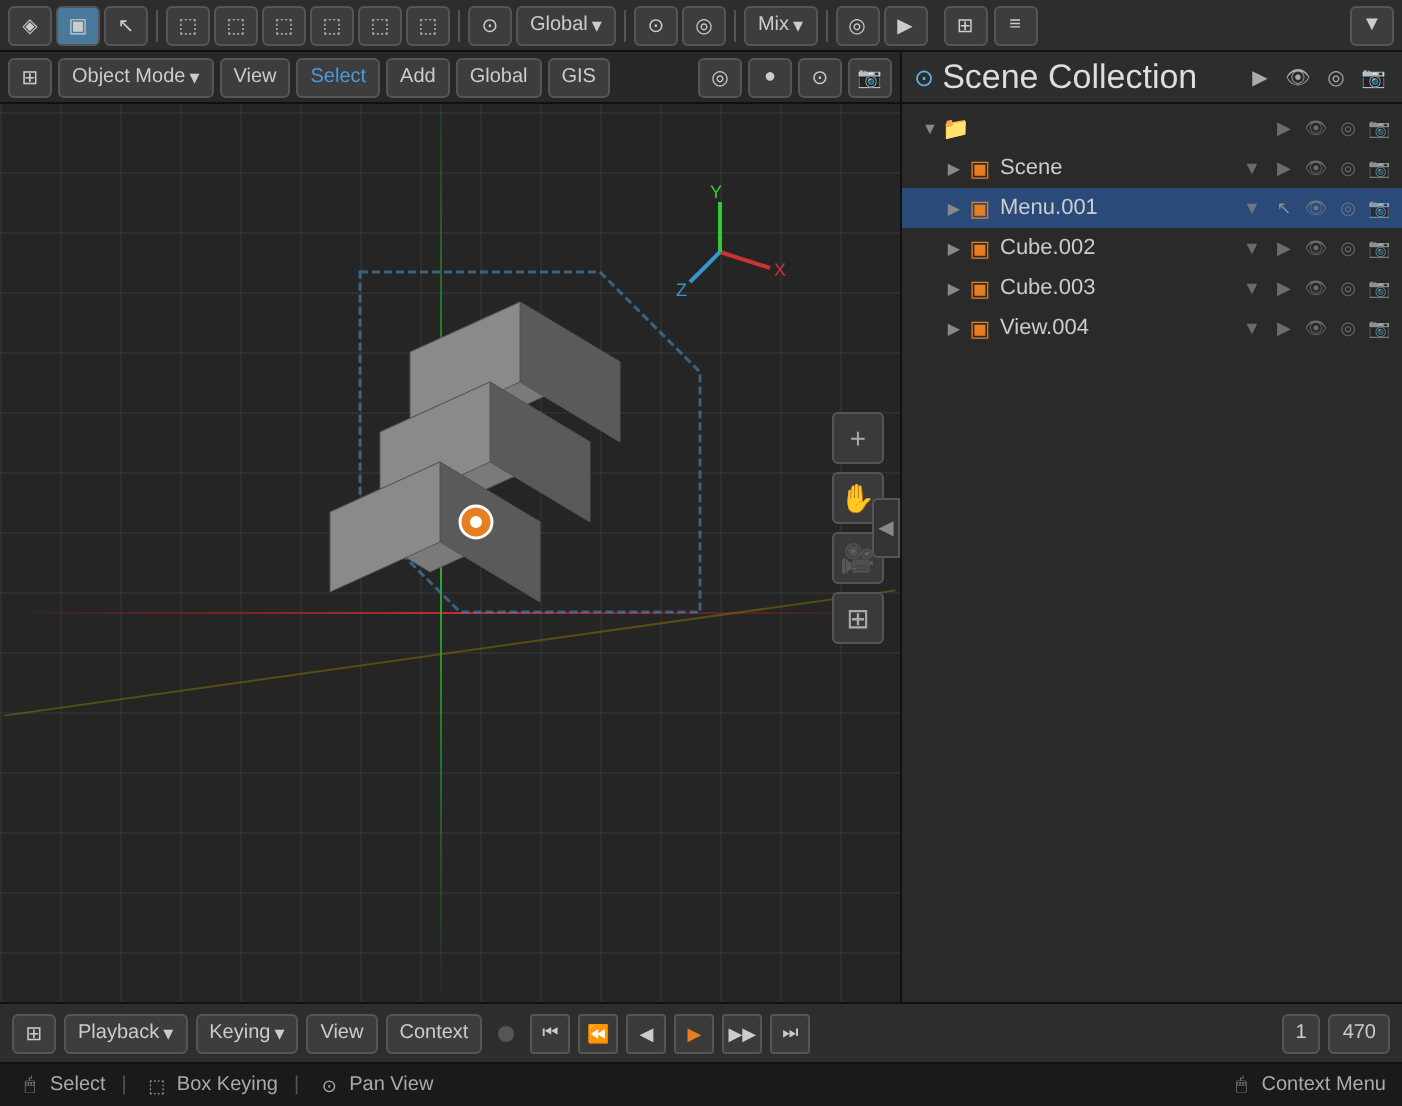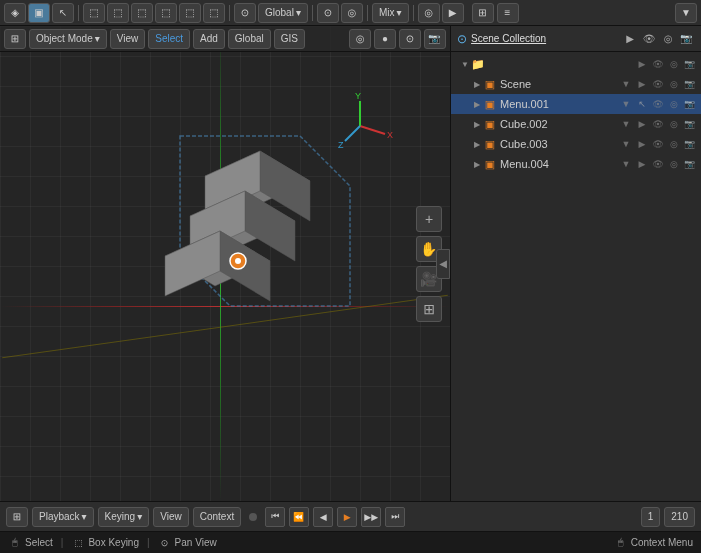--- a/index.html
+++ b/index.html
@@ -411,21 +411,21 @@
       <div class="tool-btn">⊞</div>
     </div>
 
     <div style="position:absolute;right:0;top:50%;transform:translateY(-50%);width:14px;height:30px;background:#333;border:1px solid #555;border-radius:3px 0 0 3px;display:flex;align-items:center;justify-content:center;cursor:pointer;color:#888;font-size:10px;z-index:20;">◀</div>
   </div>
 
   <div class="outliner">
 
     <div class="outliner-header">
       <span style="color:#5dade2;font-size:12px;">⊙</span>
-      <span style="font-size:10px;color:#ddd;text-decoration:underline;">Scene Collection</span>
+      <span style="font-size:17px;color:#ddd;">Scene Collection</span>
       <div class="outliner-header-icons">
         <div class="outline-icon">▶</div>
         <div class="outline-icon">👁</div>
         <div class="outline-icon">◎</div>
         <div class="outline-icon">📷</div>
       </div>
     </div>
 
     <div class="outliner-content">
 
@@ -494,21 +494,21 @@
           <div class="row-icon">👁</div>
           <div class="row-icon">◎</div>
           <div class="row-icon">📷</div>
         </div>
       </div>
 
       <div class="tree-row">
         <span class="tree-indent" style="width:16px;"></span>
         <span class="tree-arrow">▶</span>
         <span class="tree-icon" style="color:#e67e22;">▣</span>
-        <span class="tree-label">Menu.004</span>
+        <span class="tree-label">View.004</span>
         <div class="tree-row-icons">
           <div class="row-icon">▼</div>
           <div class="row-icon">▶</div>
           <div class="row-icon">👁</div>
           <div class="row-icon">◎</div>
           <div class="row-icon">📷</div>
         </div>
       </div>
 
     </div>
@@ -537,21 +537,21 @@
   <div class="play-btn">⏪</div>
   <div class="play-btn">◀</div>
   <div class="play-btn" style="color:#e67e22;">▶</div>
   <div class="play-btn">▶▶</div>
   <div class="play-btn">⏭</div>
   <div style="flex:1;"></div>
   <div class="toolbar-btn">
     <span>1</span>
   </div>
   <div class="toolbar-btn">
-    <span>210</span>
+    <span>470</span>
   </div>
 </div>
 
 <div class="status-bar">
   <div class="status-item">
     <span class="status-icon">🖱</span>
     <span>Select</span>
   </div>
   <span class="status-sep">|</span>
   <div class="status-item">

